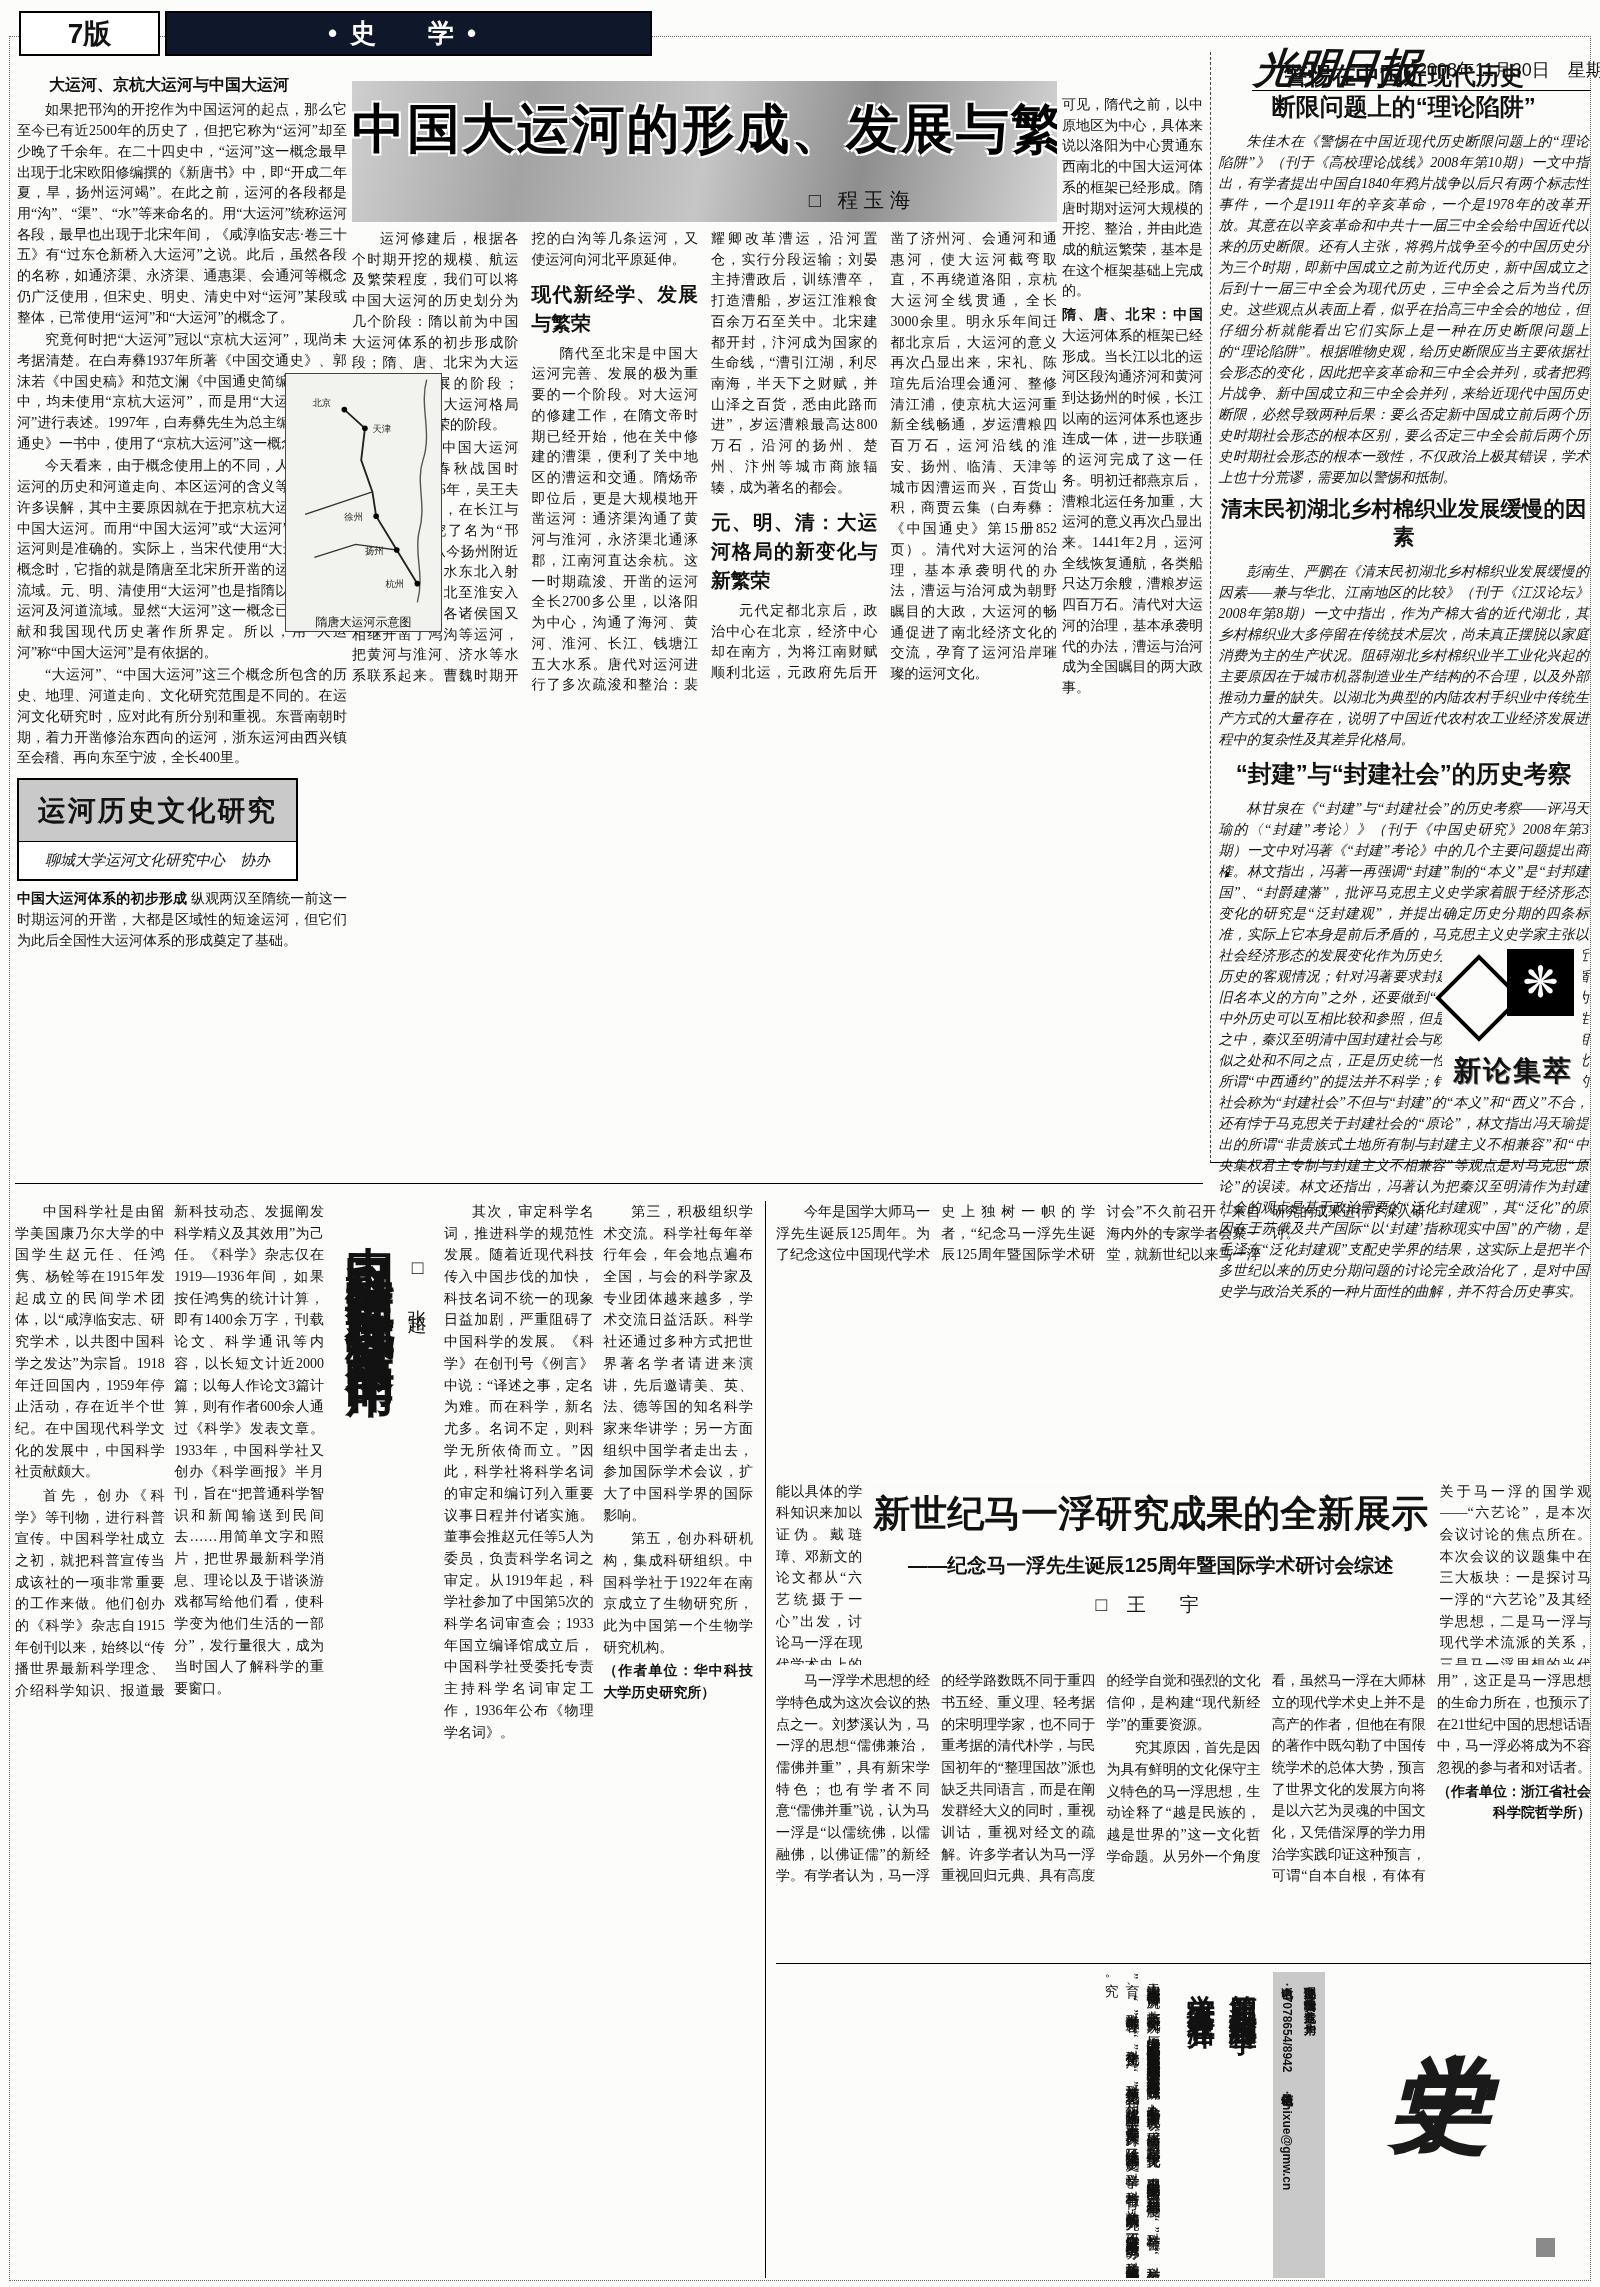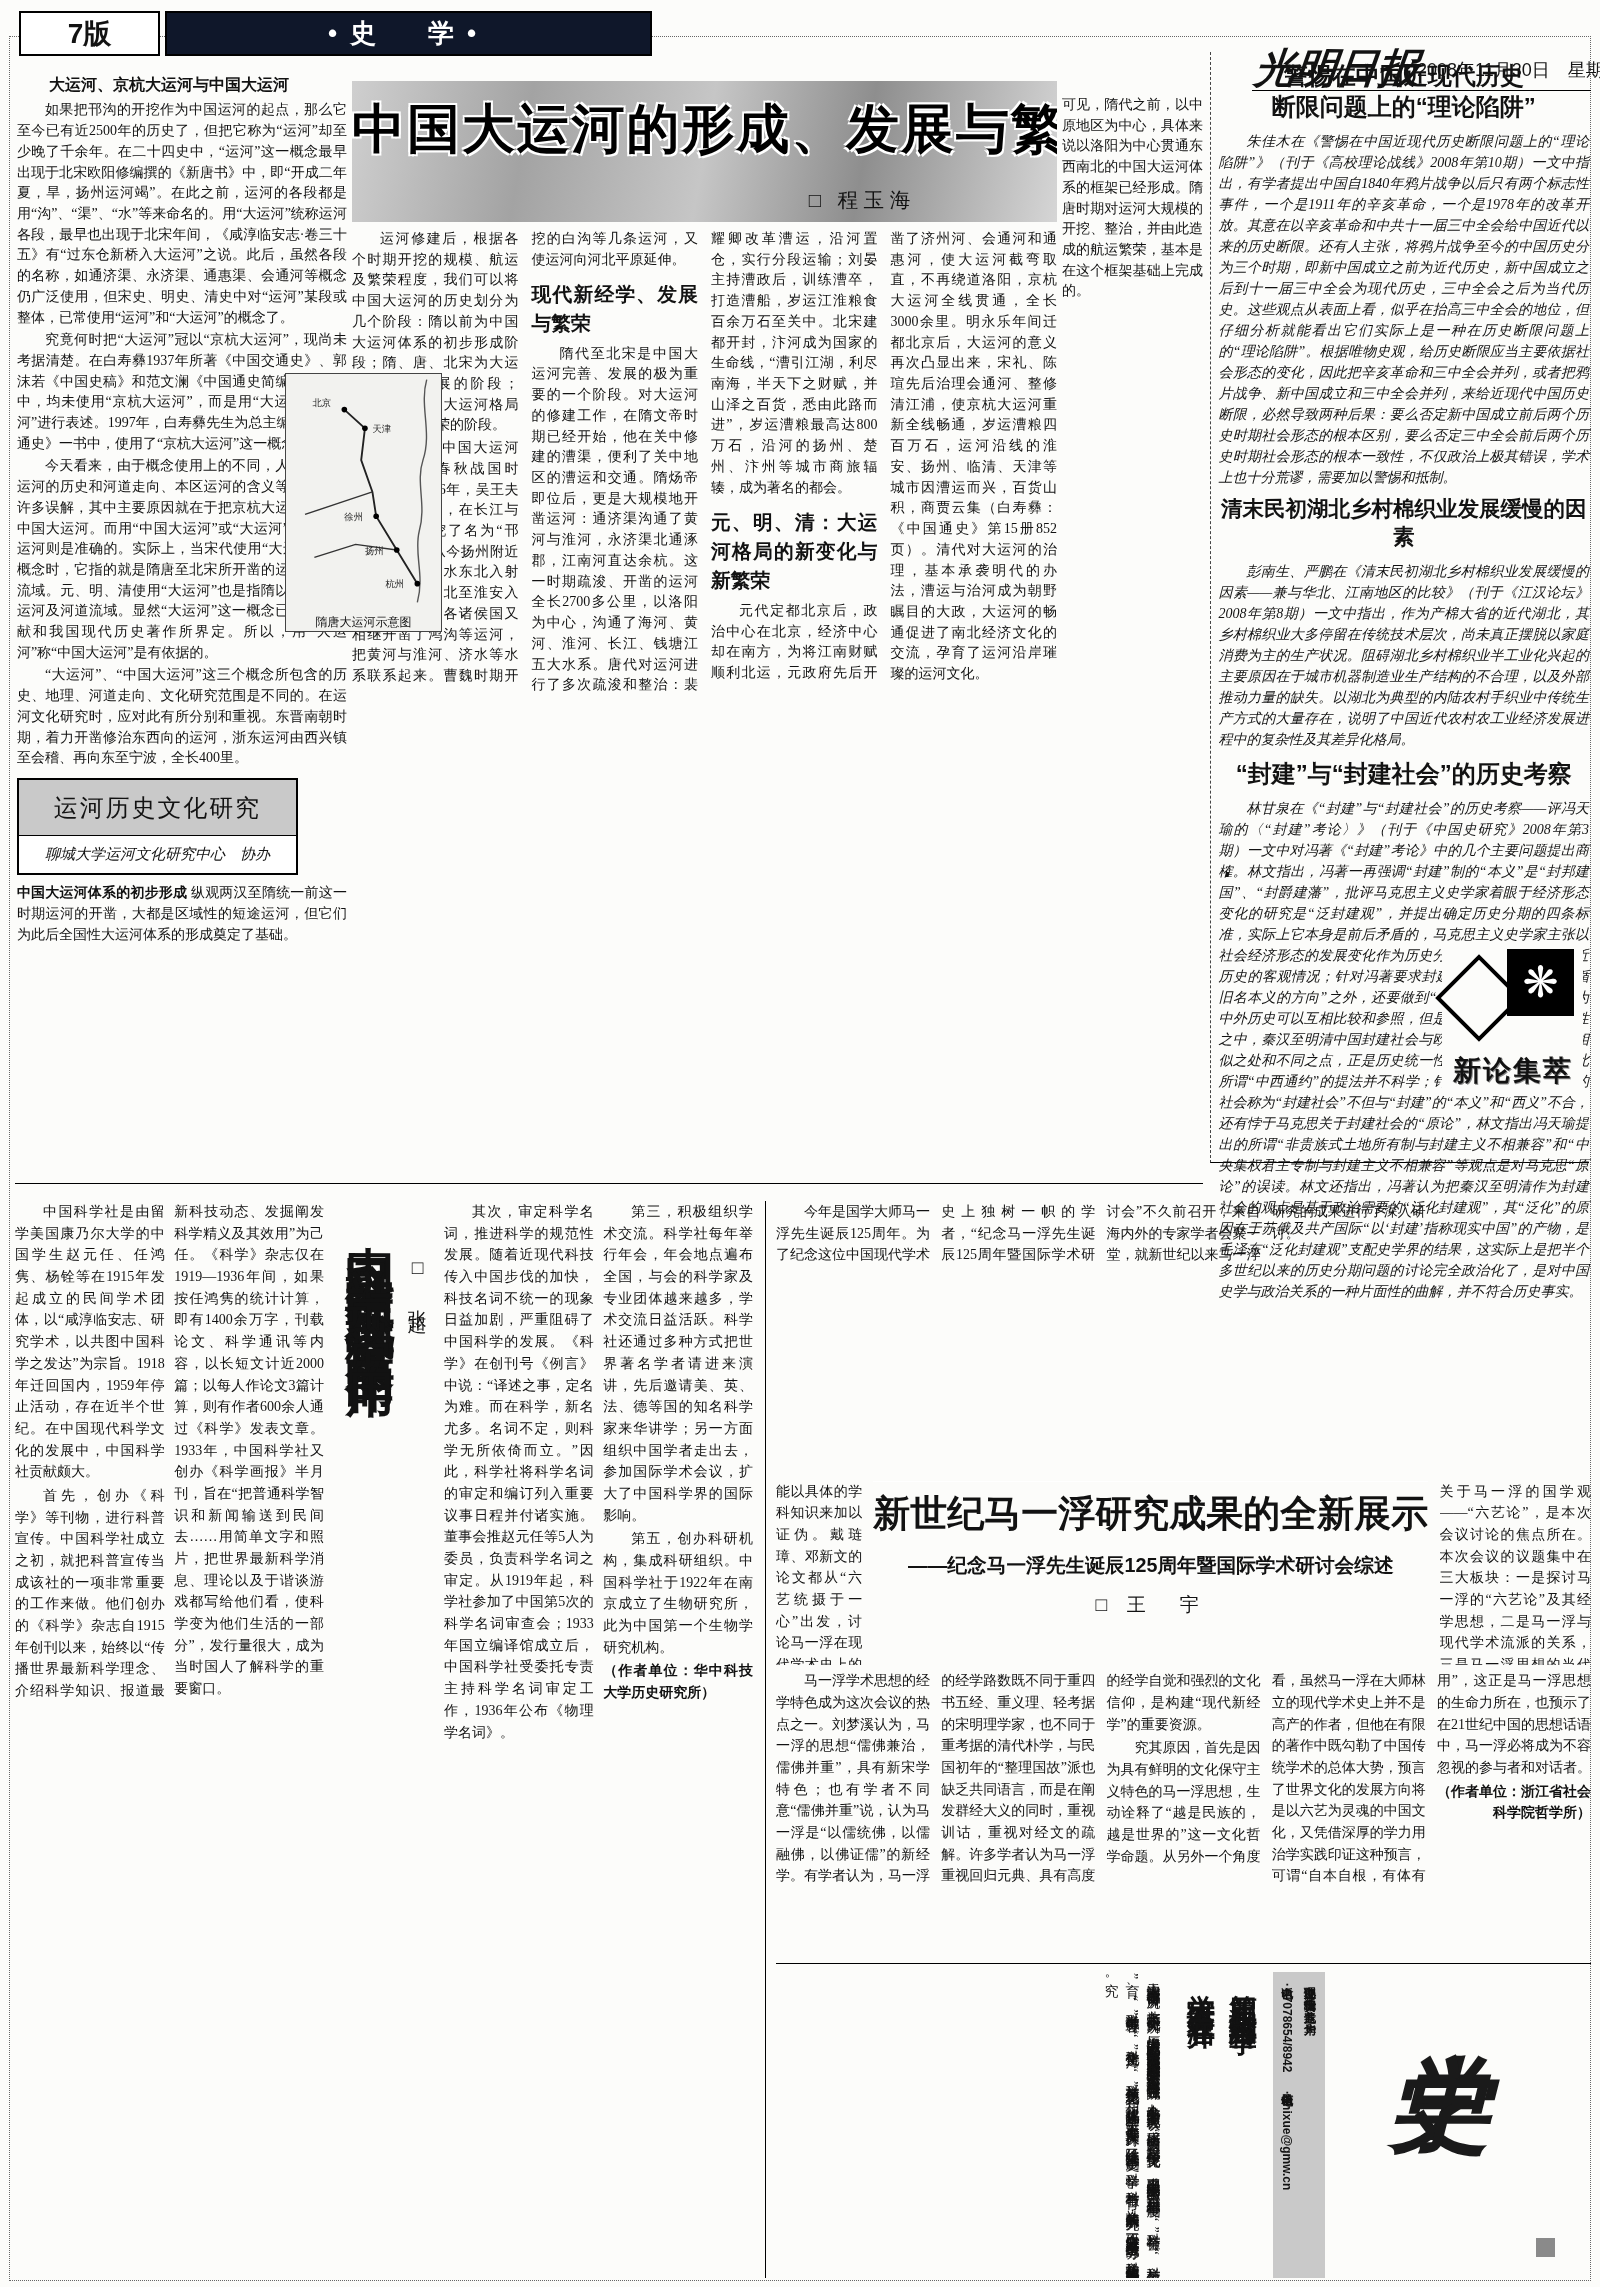--- a/index.html
+++ b/index.html
@@ -36,21 +36,21 @@
   .banner-title{position:absolute;left:0;top:13px;width:100%;text-align:center;font-size:53px;font-weight:900;
         font-family:"Liberation Sans","DejaVu Sans",sans-serif;color:#000;letter-spacing:1.9px;white-space:nowrap;
         text-shadow:1.9px 1.9px 0 #fff,-1.9px -1.9px 0 #fff,1.9px -1.9px 0 #fff,-1.9px 1.9px 0 #fff;}
   .banner-author{position:absolute;right:141px;bottom:7.5px;font-size:20.6px;letter-spacing:5.6px;}
   .colC{position:absolute;left:1047px;top:22px;width:141px;height:1096px;overflow:hidden;}
   .body1{position:absolute;left:337px;top:156px;width:705px;height:948px;column-count:4;column-gap:13px;overflow:hidden;}
   .mapfig{position:absolute;left:270px;top:300px;width:157px;height:259px;background:#f2f2ef;
         border:0.9px solid #444;box-sizing:border-box;z-index:2;}
   .mapcap{font-size:12px;text-align:center;margin-top:1.9px;font-family:"Liberation Sans","DejaVu Sans",sans-serif;}
   .rbox{width:281px;border:2.8px solid #000;box-sizing:border-box;margin:9.4px 0 7.5px 0;background:#fff;}
-  .rbox .rt{background:#c9c9c9;font-family:"Liberation Sans","DejaVu Sans",sans-serif;font-size:24px;font-weight:400;
+  .rbox .rt{background:#c9c9c9;font-family:"Liberation Sans","DejaVu Sans",sans-serif;font-size:28px;font-weight:700;
         text-align:center;padding:9.4px 0;border-bottom:1.9px solid #000;letter-spacing:1.9px;}
   .rbox .rs{font-size:15px;text-align:center;padding:7.5px 1.9px;font-style:italic;}
   .runin{font-weight:900;font-family:"Liberation Sans","DejaVu Sans",sans-serif;}
   
   .sidebar{position:absolute;left:1210px;top:52px;width:379px;height:1111px;border-left:0.9px dashed #444;
         border-bottom:1.9px solid #000;box-sizing:border-box;padding-left:7.5px;}
   .sb-title{font-family:"Liberation Sans","DejaVu Sans",sans-serif;font-weight:700;font-size:24px;
         text-align:center;line-height:1.3;margin:7.5px 0 9.4px 0;}
   .sb-title.small{font-size:21.5px;}
   .sb-body{font-size:14px;line-height:1.5;text-align:justify;}
@@ -131,20 +131,24 @@
       </p>
     </div>
 
     <div class="banner">
       <div class="banner-title">中国大运河的形成、发展与繁荣</div>
       <div class="banner-author">□ 程玉海</div>
     </div>
 
     <div class="colC bt">
       <p class="noind">可见，隋代之前，以中原地区为中心，具体来说以洛阳为中心贯通东西南北的中国大运河体系的框架已经形成。隋唐时期对运河大规模的开挖、整治，并由此造成的航运繁荣，基本是在这个框架基础上完成的。</p>
+      <p class="noind">
+        <span class="runin">隋、唐、北宋：中国</span>
+        <span>大运河体系的框架已经形成。当长江以北的运河区段沟通济河和黄河到达扬州的时候，长江以南的运河体系也逐步连成一体，进一步联通的运河完成了这一任务。明初迁都燕京后，漕粮北运任务加重，大运河的意义再次凸显出来。1441年2月，运河全线恢复通航，各类船只达万余艘，漕粮岁运四百万石。清代对大运河的治理，基本承袭明代的办法，漕运与治河成为全国瞩目的两大政事。</span>
+      </p>
     </div>
 
     <div class="body1 bt">
       <p>运河修建后，根据各个时期开挖的规模、航运及繁荣程度，我们可以将中国大运河的历史划分为几个阶段：隋以前为中国大运河体系的初步形成阶段；隋、唐、北宋为大运河完善、发展的阶段；元、明、清为大运河格局变化与再次繁荣的阶段。</p>
       <p>据记载，中国大运河最早开凿于春秋战国时代。公元前486年，吴王夫差为北上争霸，在长江与淮河之间开挖了名为“邗沟”的运河，从今扬州附近开挖，引长江水东北入射阳湖，再向西北至淮安入淮河。此后，各诸侯国又相继开凿了鸿沟等运河，把黄河与淮河、济水等水系联系起来。曹魏时期开挖的白沟等几条运河，又使运河向河北平原延伸。</p>
       <h3 class="sec">现代新经学、发展与繁荣</h3>
       <p>隋代至北宋是中国大运河完善、发展的极为重要的一个阶段。对大运河的修建工作，在隋文帝时期已经开始，他在关中修建的漕渠，便利了关中地区的漕运和交通。隋炀帝即位后，更是大规模地开凿运河：通济渠沟通了黄河与淮河，永济渠北通涿郡，江南河直达余杭。这一时期疏浚、开凿的运河全长2700多公里，以洛阳为中心，沟通了海河、黄河、淮河、长江、钱塘江五大水系。唐代对运河进行了多次疏浚和整治：裴耀卿改革漕运，沿河置仓，实行分段运输；刘晏主持漕政后，训练漕卒，打造漕船，岁运江淮粮食百余万石至关中。北宋建都开封，汴河成为国家的生命线，“漕引江湖，利尽南海，半天下之财赋，并山泽之百货，悉由此路而进”，岁运漕粮最高达800万石，沿河的扬州、楚州、汴州等城市商旅辐辏，成为著名的都会。</p>
       <h3 class="sec">元、明、清：大运河格局的新变化与新繁荣</h3>
       <p>元代定都北京后，政治中心在北京，经济中心却在南方，为将江南财赋顺利北运，元政府先后开凿了济州河、会通河和通惠河，使大运河截弯取直，不再绕道洛阳，京杭大运河全线贯通，全长3000余里。明永乐年间迁都北京后，大运河的意义再次凸显出来，宋礼、陈瑄先后治理会通河、整修清江浦，使京杭大运河重新全线畅通，岁运漕粮四百万石，运河沿线的淮安、扬州、临清、天津等城市因漕运而兴，百货山积，商贾云集（白寿彝：《中国通史》第15册852页）。清代对大运河的治理，基本承袭明代的办法，漕运与治河成为朝野瞩目的大政，大运河的畅通促进了南北经济文化的交流，孕育了运河沿岸璀璨的运河文化。</p>
     </div>

